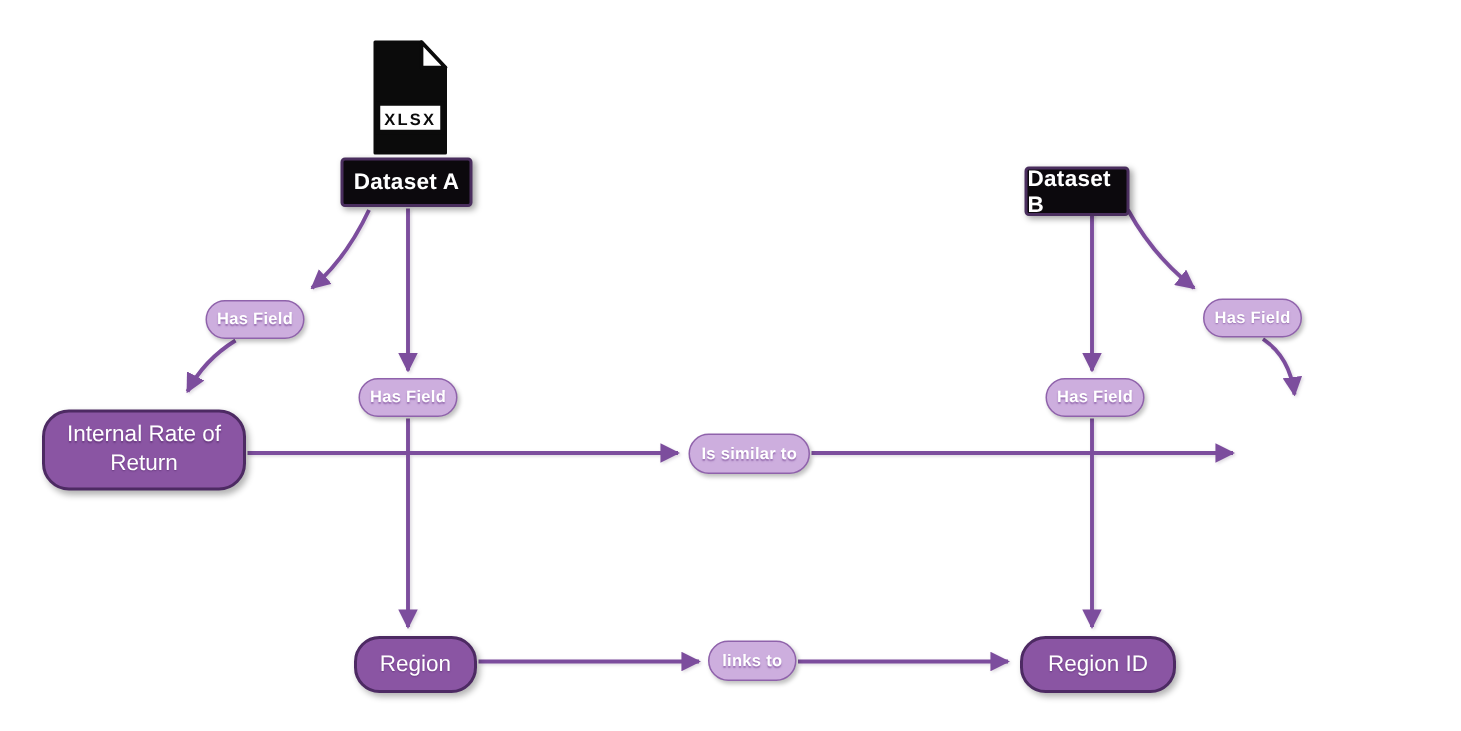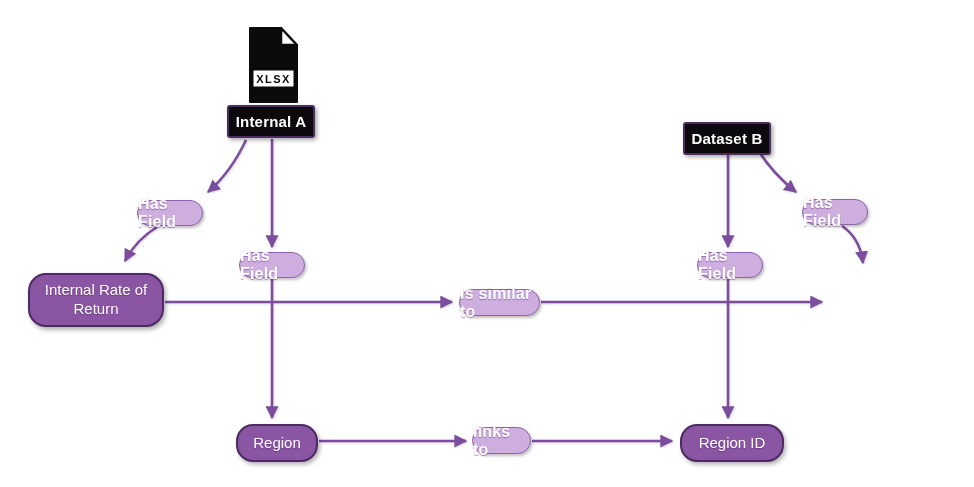--- a/index.html
+++ b/index.html
@@ -21,21 +21,21 @@
   }
   .field-node{
     position:absolute;z-index:2;background:#8a55a3;border:2.5px solid #4d2a63;
     color:#ffffff;font-weight:normal;font-size:15px;line-height:1.25;text-align:center;
     display:flex;align-items:center;justify-content:center;
     box-shadow:2px 2.5px 4px rgba(0,0,0,0.3);box-sizing:border-box;
     text-shadow:0 1px 1px rgba(60,20,80,0.4);
   }
   .edge-pill{
     position:absolute;z-index:3;background:#cdaede;border:1.5px solid #8f62ab;border-radius:14px;
-    color:#ffffff;font-weight:bold;font-size:16px;letter-spacing:0.2px;
+    color:#ffffff;font-weight:bold;font-size:11px;letter-spacing:0.2px;
     display:flex;align-items:center;justify-content:center;
     box-shadow:1.5px 2px 3px rgba(0,0,0,0.25);box-sizing:border-box;
     text-shadow:0 1px 1px rgba(110,60,140,0.55);
   }
 </style>
 </head>
 <body>
 
 <div class="canvas">
 
@@ -62,22 +62,22 @@
   <div class="file-icon" style="left:244px;top:26px;">
     <svg width="58" height="78" viewBox="0 0 58 78">
       <path d="M6,2 L37,2 L37,19 L53,19 L53,76 L6,76 Z" fill="#0b0b0b" stroke="#0b0b0b" stroke-width="2" stroke-linejoin="round"></path>
       <path d="M37,2 L53,19 L37,19 Z" fill="#ffffff" stroke="#0b0b0b" stroke-width="2.5" stroke-linejoin="round"></path>
       <rect x="8" y="43" width="43" height="19" fill="#ffffff" stroke="#0b0b0b" stroke-width="3"></rect>
       <text x="29.5" y="57" text-anchor="middle" font-size="11" font-weight="bold" font-family="Liberation Sans, sans-serif" letter-spacing="1.5" fill="#0b0b0b">XLSX</text>
     </svg>
   </div>
 
 
-  <div class="dataset-node" style="left:227px;top:105px;width:88px;height:33px;">Internal A</div>
-  <div class="dataset-node" style="left:683px;top:122px;width:88px;height:33px;">Dataset B</div>
+  <div class="dataset-node" style="left:227px;top:105px;width:88px;height:33px;">Dataset A</div>
+  <div class="dataset-node" style="left:683px;top:111px;width:70px;height:33px;">Dataset B</div>
 
   <div class="field-node" style="left:28px;top:273px;width:136px;height:54px;border-radius:18px;padding:0 8px;">Internal Rate of Return</div>
   <div class="field-node" style="left:236px;top:424px;width:82px;height:38px;border-radius:17px;">Region</div>
   <div class="field-node" style="left:680px;top:424px;width:104px;height:38px;border-radius:17px;">Region ID</div>
 
   <div class="edge-pill" style="left:137px;top:200px;width:66px;height:26px;">Has Field</div>
   <div class="edge-pill" style="left:239px;top:252px;width:66px;height:26px;">Has Field</div>
   <div class="edge-pill" style="left:697px;top:252px;width:66px;height:26px;">Has Field</div>
   <div class="edge-pill" style="left:802px;top:199px;width:66px;height:26px;">Has Field</div>
   <div class="edge-pill" style="left:459px;top:289px;width:81px;height:27px;">Is similar to</div>

